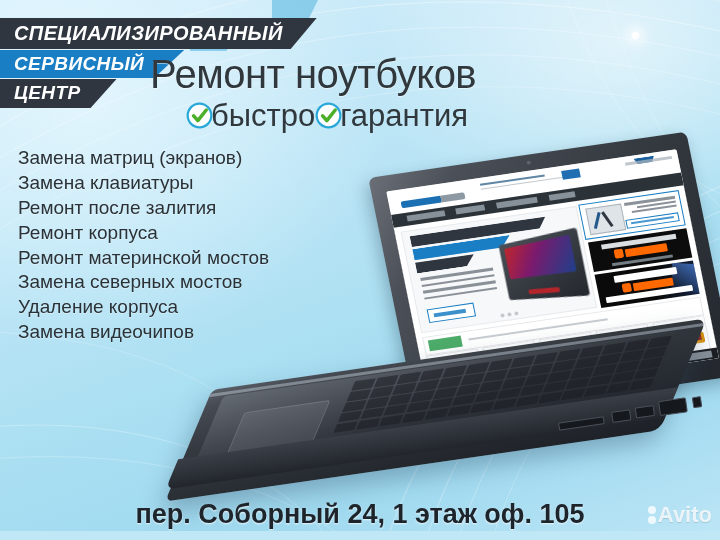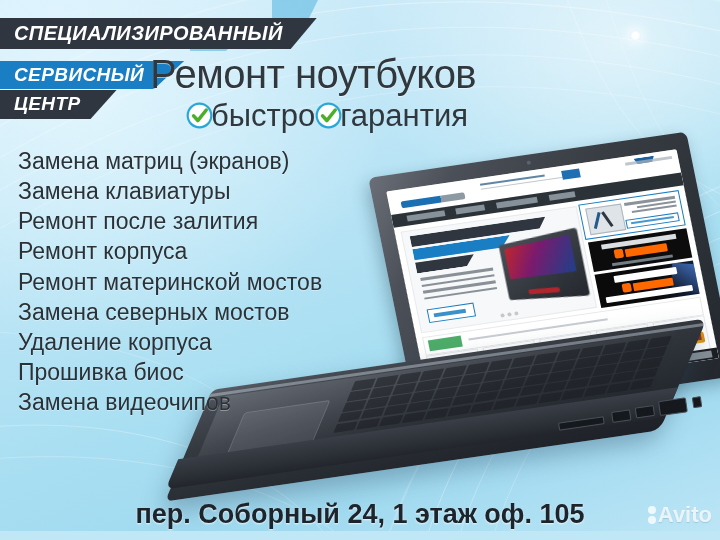--- a/index.html
+++ b/index.html
@@ -28,21 +28,21 @@
   
   .banners{position:absolute;left:0;top:18px;z-index:6;}
   .banner{
     position:relative;display:inline-block;color:#fff;
     font-style:italic;font-weight:bold;letter-spacing:.4px;
     white-space:nowrap;line-height:1;
   }
   .banner .bg{position:absolute;inset:0;z-index:-1;}
   .b1{font-size:20px;padding:5px 34px 6px 14px;margin:0;}
   .b1 .bg{background:#2f3640;clip-path:polygon(0 0,100% 0,calc(100% - 26px) 100%,0 100%);}
-  .b2{font-size:19px;padding:4px 40px 5px 14px;margin-top:12px;}
+  .b2{font-size:19px;padding:4px 40px 5px 14px;margin-top:1px;}
   .b2 .bg{background:#1a7ec4;clip-path:polygon(0 0,100% 0,calc(100% - 30px) 100%,0 100%);}
   .b3{font-size:19px;padding:4px 36px 6px 14px;margin-top:1px;}
   .b3 .bg{background:#2f3640;clip-path:polygon(0 0,100% 0,calc(100% - 26px) 100%,0 100%);}
   .banner span.txt{position:relative;z-index:1;}
 
   
   .sliver{position:absolute;background:#7ec8e8;opacity:.85;z-index:5;}
   .sv1{left:272px;top:0;width:46px;height:26px;clip-path:polygon(0 0,100% 0,72% 100%,0 100%);}
   .sv2{left:190px;top:27px;width:60px;height:24px;clip-path:polygon(0 0,100% 0,60% 100%,0 100%);}
 
@@ -63,21 +63,21 @@
     position:relative;
   }
   .check svg{display:block;width:27px;height:27px;}
 
   
   .services{
     position:absolute;left:18px;top:146px;z-index:7;
     display:flex;flex-direction:column;
   }
   .svc{
-    font-size:23px;color:#2b3237;line-height:1.31;white-space:nowrap;
+    font-size:19px;color:#2b3237;line-height:1.31;white-space:nowrap;
     text-shadow:0 1px 0 rgba(255,255,255,.35);
   }
 
   
   .address{
     position:absolute;left:0;right:0;bottom:10px;z-index:9;
     text-align:center;font-size:27px;font-weight:bold;color:#1d242b;
     text-shadow:0 1px 2px rgba(255,255,255,.75);
   }
   .bottomstrip{position:absolute;left:0;right:0;bottom:0;height:9px;background:#bfe7f5;z-index:8;}
@@ -314,21 +314,20 @@
   </div>
 
   <div class="services">
     <div class="svc">Замена матриц (экранов)</div>
     <div class="svc">Замена клавиатуры</div>
     <div class="svc">Ремонт после залития</div>
     <div class="svc">Ремонт корпуса</div>
     <div class="svc">Ремонт материнской мостов</div>
     <div class="svc">Замена северных мостов</div>
     <div class="svc">Удаление корпуса</div>
-    <div class="svc">Прошивка биос</div>
     <div class="svc">Замена видеочипов</div>
   </div>
 
   <div class="laptop">
 
     <div class="lid">
       <div class="cam"></div>
       <div class="screen">
         <div class="site">
 

